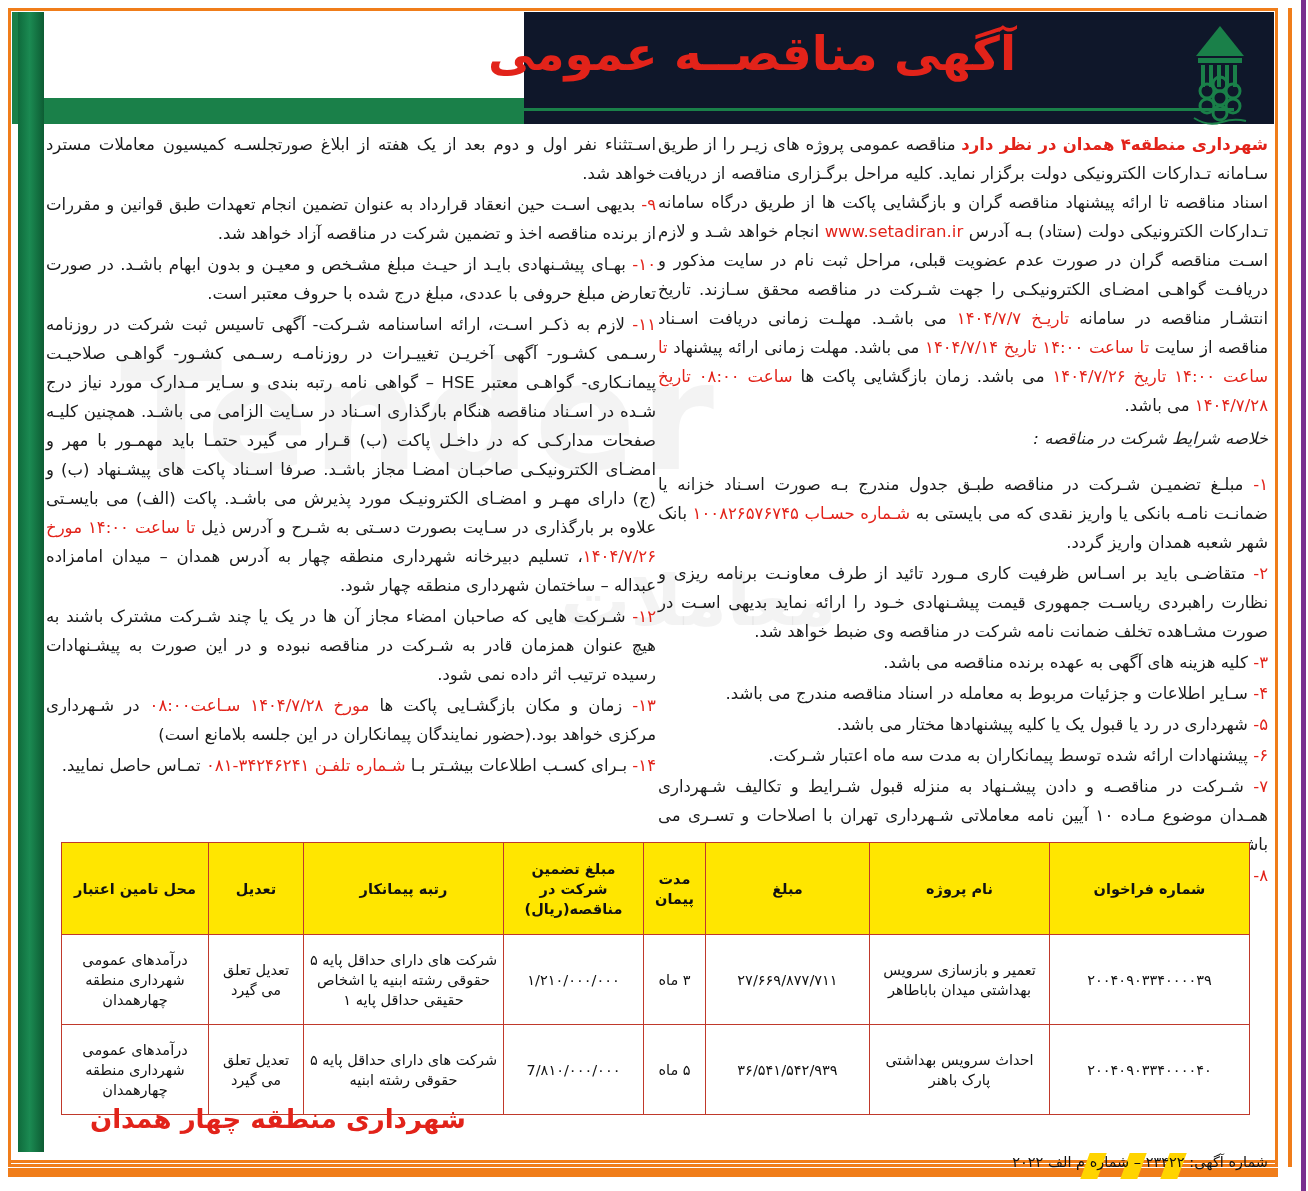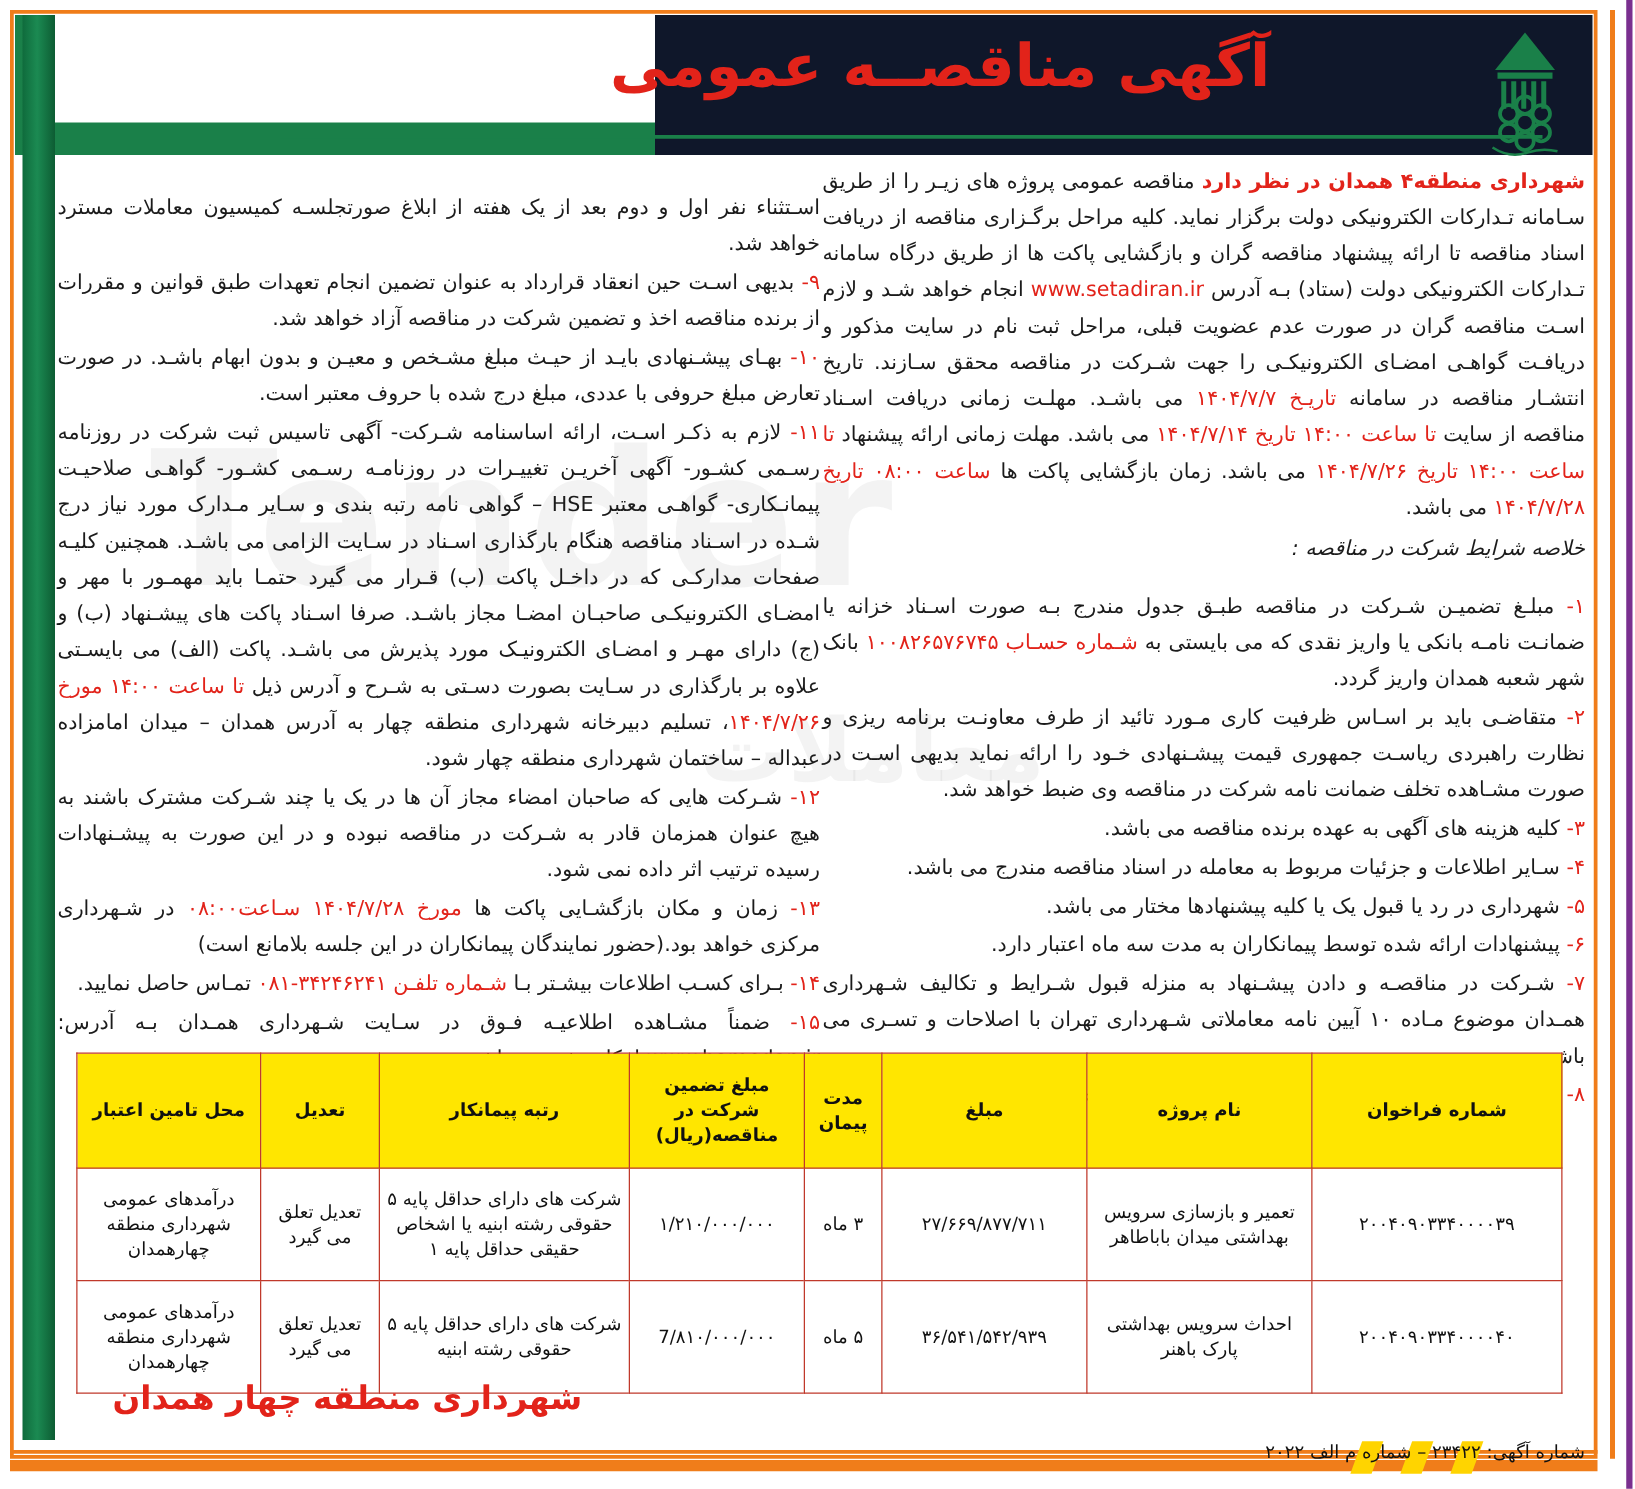--- a/index.html
+++ b/index.html
@@ -88,21 +88,21 @@
 
   
   .content {
     position:absolute; left:46px; top:130px; right:38px; height:700px;
     direction:rtl;
   }
   .col {
     position:absolute; top:0; width:610px;
   }
   .col-right { right:2px; }
-  .col-left  { left:0px;margin-top:21px; }
+  .col-left  { left:0px; }
 
   .para, .item {
     font-size:16.5px;
     line-height:29px;
     color:#1b1b1b;
     text-align:justify;
     text-align-last:right;
     margin:0 0 2px 0;
     direction:rtl;
   }
@@ -243,21 +243,21 @@
       <p class="item">
         <span class="red">۳-</span><span> کلیه هزینه های آگهی به عهده برنده مناقصه می باشد.</span>
       </p>
       <p class="item">
         <span class="red">۴-</span><span> سـایر اطلاعات و جزئیات مربوط به معامله در اسناد مناقصه مندرج می باشد.</span>
       </p>
       <p class="item">
         <span class="red">۵-</span><span> شهرداری در رد یا قبول یک یا کلیه پیشنهادها مختار می باشد.</span>
       </p>
       <p class="item">
-        <span class="red">۶-</span><span> پیشنهادات ارائه شده توسط پیمانکاران به مدت سه ماه اعتبار دارد.</span>
+        <span class="red">۶-</span><span> پیشنهادات ارائه شده توسط پیمانکاران به مدت سه ماه اعتبار شـرکت.</span>
       </p>
       <p class="item">
         <span class="red">۷-</span><span> شـرکت در مناقصـه و دادن پیشـنهاد به منزله قبول شـرایط و تکالیف شـهرداری همـدان موضوع مـاده ۱۰ آیین نامه معاملاتی شـهرداری تهران با اصلاحات و تسـری می باشد.</span>
       </p>
       <p class="item">
         <span class="red">۸-</span><span> سـپرده یا تضمین شـرکت در مناقصه افرادی که در مناقصه برنده نگردیده‌اند به</span>
       </p>
     </div>
 
     <div class="col col-left">
@@ -274,23 +274,20 @@
         <span class="red">۱۱-</span><span> لازم به ذکـر اسـت، ارائه اساسنامه شـرکت- آگهی تاسیس ثبت شرکت در روزنامه رسـمی کشـور- آگهی آخریـن تغییـرات در روزنامـه رسـمی کشـور- گواهـی صلاحیـت پیمانـکاری- گواهـی معتبر HSE – گواهی نامه رتبه بندی و سـایر مـدارک مورد نیاز درج شـده در اسـناد مناقصه هنگام بارگذاری اسـناد در سـایت الزامی می باشـد. همچنین کلیـه صفحات مدارکـی که در داخـل پاکت (ب) قـرار می گیرد حتمـا باید مهمـور با مهر و امضـای الکترونیکـی صاحبـان امضـا مجاز باشـد. صرفا اسـناد پاکت های پیشـنهاد (ب) و (ج) دارای مهـر و امضـای الکترونیـک مورد پذیرش می باشـد. پاکت (الف) می بایسـتی علاوه بر بارگذاری در سـایت بصورت دسـتی به شـرح و آدرس ذیل </span><span class="red">تا ساعت ۱۴:۰۰ مورخ ۱۴۰۴/۷/۲۶</span><span>، تسلیم دبیرخانه شهرداری منطقه چهار به آدرس همدان – میدان امامزاده عبداله – ساختمان شهرداری منطقه چهار شود.</span>
       </p>
       <p class="item">
         <span class="red">۱۲-</span><span> شـرکت هایی که صاحبان امضاء مجاز آن ها در یک یا چند شـرکت مشترک باشند به هیچ عنوان همزمان قادر به شـرکت در مناقصه نبوده و در این صورت به پیشـنهادات رسیده ترتیب اثر داده نمی شود.</span>
       </p>
       <p class="item">
         <span class="red">۱۳-</span><span> زمان و مکان بازگشـایی پاکت ها </span><span class="red">مورخ ۱۴۰۴/۷/۲۸ سـاعت۰۸:۰۰</span><span> در شـهرداری مرکزی خواهد بود.(حضور نمایندگان پیمانکاران در این جلسه بلامانع است)</span>
       </p>
       <p class="item">
         <span class="red">۱۴-</span><span> بـرای کسـب اطلاعات بیشـتر بـا </span><span class="red">شـماره تلفـن ۳۴۲۴۶۲۴۱-۰۸۱</span><span> تمـاس حاصل نمایید.</span>
-      </p>
-      <p class="item">
-        <span class="red">۱۵-</span><span> ضمناً مشـاهده اطلاعیـه فـوق در سـایت شـهرداری همـدان بـه آدرس: </span><span class="ltr">www.hamedan.ir</span><span> امکان پذیر می باشد.</span>
       </p>
     </div>
 
   </div>
 
   <div class="tbl-wrap">
     <table class="bidtable">
       <colgroup>
         <col class="c-callno">
           <col class="c-project">

